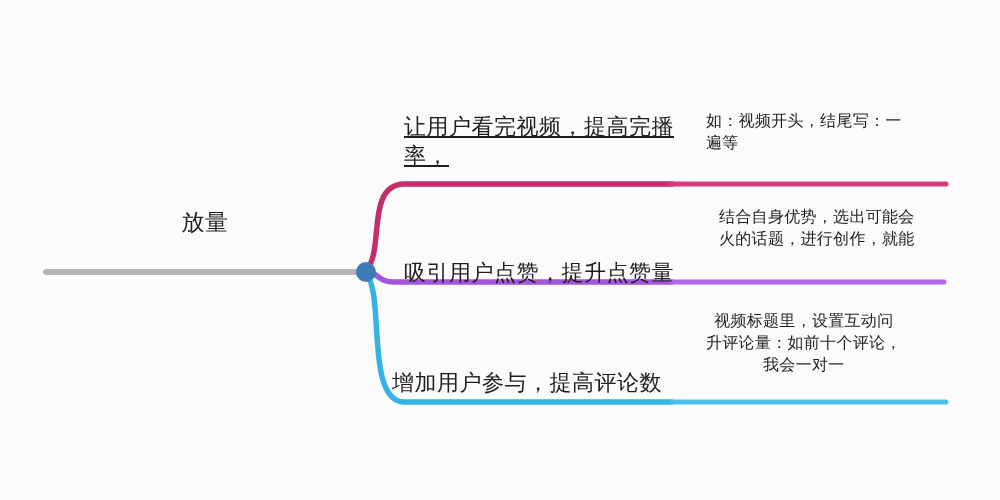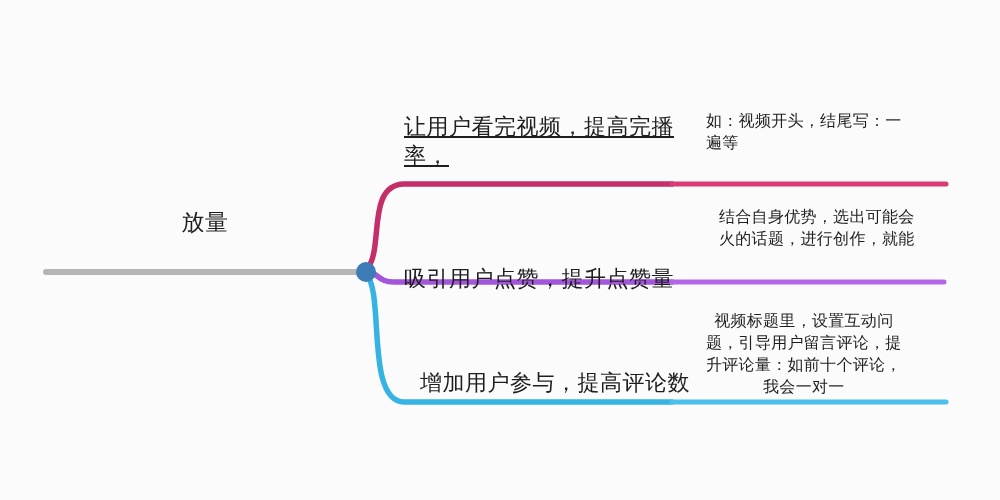--- a/index.html
+++ b/index.html
@@ -20,22 +20,22 @@
   .node { position: absolute; white-space: nowrap; }
   .node .line { display: block; }
   .root-node {
     left: 55px; top: 208px; width: 300px;
     font-size: 23px; line-height: 29px;
     text-align: center; letter-spacing: 0.5px;
   }
   .branch-label { font-size: 22px; line-height: 29px; letter-spacing: 0.5px; }
   .leaf-note   { font-size: 16px; line-height: 22px; letter-spacing: 0.3px; }
   .b1 { left: 404px; top: 112px; text-decoration: underline; }
-  .b2 { left: 404px; top: 264px; }
-  .b3 { left: 420px; top: 368px; }
+  .b2 { left: 404px; top: 258px; }
+  .b3 { left: 392px; top: 368px; }
   .n1 { left: 706px; top: 110px; }
   .n2 { left: 684px; top: 206px; margin-left: 35px; }
   .n3 { left: 706px; top: 310px; text-align: center; }
 </style>
 </head>
 <body>
 
 <div class="stage">
 
   <svg class="connectors" viewBox="0 0 1000 500" xmlns="http://www.w3.org/2000/svg" fill="none">
@@ -76,18 +76,17 @@
     <span class="line">结合自身优势，选出可能会</span>
     <span class="line">火的话题，进行创作，就能</span>
   </div>
 
   <div class="node branch-label b3">
     <span class="line">增加用户参与，提高评论数</span>
   </div>
 
   <div class="node leaf-note n3">
     <span class="line">视频标题里，设置互动问</span>
-    <span class="line">题，引导用户留言评论，提</span>
     <span class="line">升评论量：如前十个评论，</span>
     <span class="line">我会一对一</span>
   </div>
 
 </div>
 
 </body></html>

